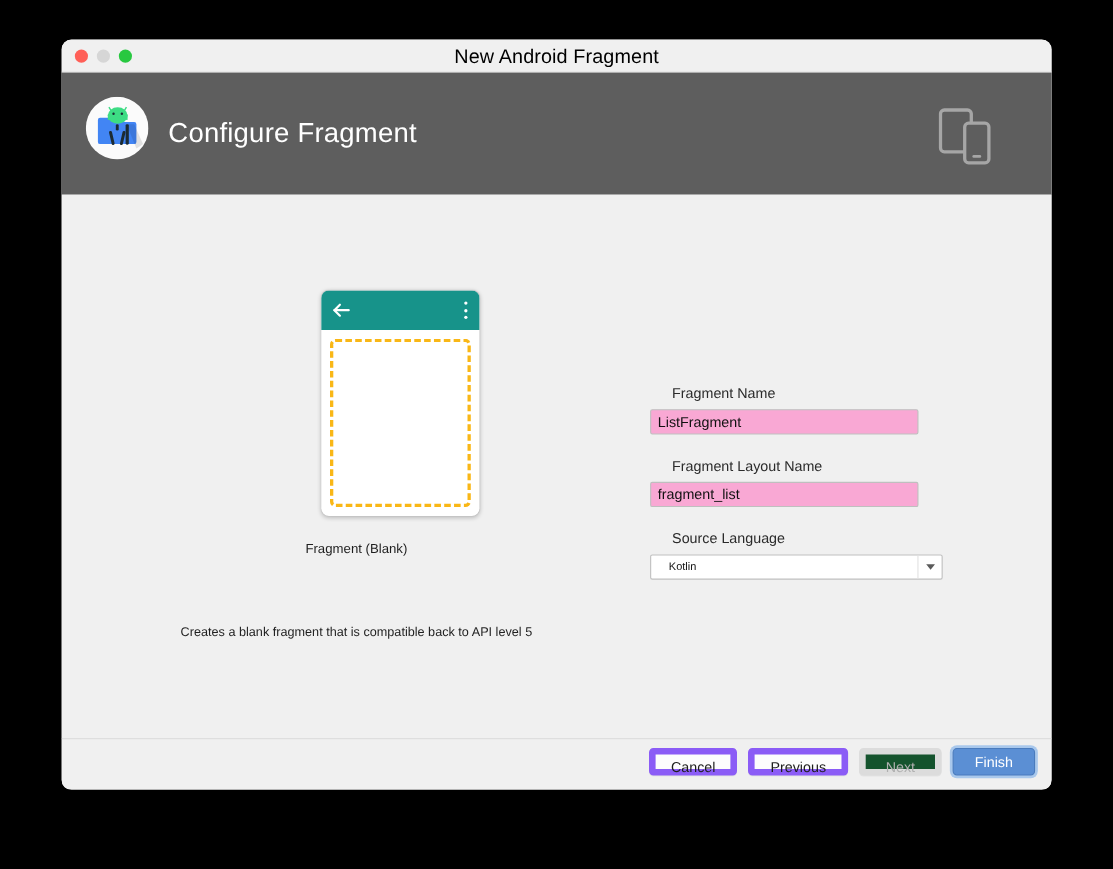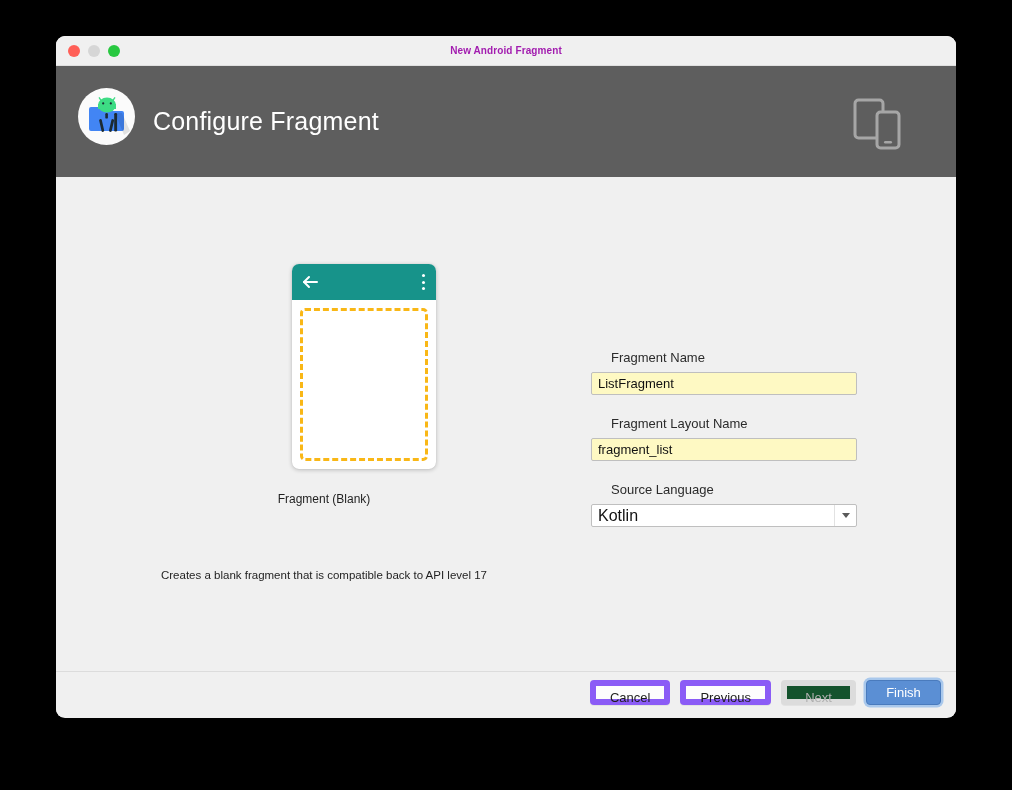--- a/index.html
+++ b/index.html
@@ -57,23 +57,23 @@
   .light.close  { background: #ff5f57; }
   .light.min    { background: #d6d6d6; }
   .light.max    { background: #28c840; }
 
   .title-text {
     position: absolute;
     left: 0; right: 0; top: 0;
     height: 30px;
     line-height: 30px;
     text-align: center;
-    font-size: 10px;
-    font-weight: bold;
-    color: #a21caf;
+    font-size: 18px;
+    font-weight: normal;
+    color: #000000;
     letter-spacing: 0.1px;
   }
 
   
   .header {
     position: relative;
     height: 111px;
     background: #5e5e5e;
   }
   .studio-icon {
@@ -198,48 +198,48 @@
   .field-label {
     position: absolute;
     left: 0;
     font-size: 13px;
     color: #2b2b2b;
     margin-left: 20px;
   }
   .field-box {
     position: absolute;
     left: 0;
-    width: 266px;
+    width: 244px;
     height: 23px;
-    background: #fef9c3;
+    background: #f9a8d4;
     border: 1px solid #bfbfbf;
     border-radius: 2px;
     font-size: 13px;
     color: #111111;
     padding: 0 6px;
     line-height: 21px;
     white-space: nowrap;
     overflow: hidden;
   }
   .combo {
     position: absolute;
     left: 0;
     width: 266px;
     height: 23px;
     background: #ffffff;
     border: 1px solid #bfbfbf;
     border-radius: 2px;
   }
   .combo-value {
     position: absolute;
-    left: 6px;
+    left: 16px;
     top: 0;
     height: 21px;
     line-height: 21px;
-    font-size: 16px;
+    font-size: 10px;
     color: #111111;
   }
   .combo-arrow {
     position: absolute;
     right: 0;
     top: 0;
     width: 22px;
     height: 21px;
     border-left: 1px solid #e2e2e2;
     display: flex;
@@ -369,21 +369,21 @@
               <i></i>
                 <i></i>
                 <i></i>
             </span>
           </div>
           <div class="dashed-area"></div>
         </div>
 
         <div class="preview-caption">Fragment (Blank)</div>
 
-        <div class="preview-desc">Creates a blank fragment that is compatible back to API level 17</div>
+        <div class="preview-desc">Creates a blank fragment that is compatible back to API level 5</div>
       </div>
 
       <div class="form">
 
         <div class="field-label lbl-name">Fragment Name</div>
         <div class="field-box box-name">ListFragment</div>
 
         <div class="field-label lbl-layout">Fragment Layout Name</div>
         <div class="field-box box-layout">fragment_list</div>
 

